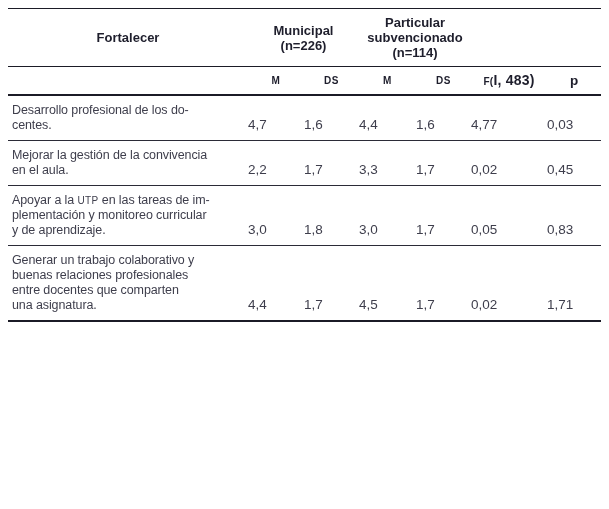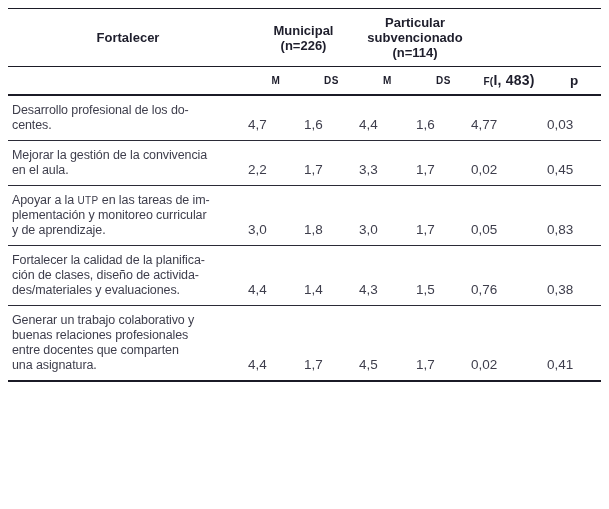--- a/index.html
+++ b/index.html
@@ -129,37 +129,26 @@
 plementación y monitoreo curricular
 y de aprendizaje.</span></td>
         <td class="val">3,0</td>
         <td class="val">1,8</td>
         <td class="val">3,0</td>
         <td class="val">1,7</td>
         <td class="val">0,05</td>
         <td class="val">0,83</td>
       </tr>
       <tr>
-        <td class="obj"><span>Fortalecer la calidad de la planifica-
-ción de clases, diseño de activida-
-des/materiales y evaluaciones.</span></td>
-        <td class="val">4,4</td>
-        <td class="val">1,4</td>
-        <td class="val">4,3</td>
-        <td class="val">1,5</td>
-        <td class="val">0,76</td>
-        <td class="val">0,38</td>
-      </tr>
-      <tr>
         <td class="obj"><span>Generar un trabajo colaborativo y
 buenas relaciones profesionales
 entre docentes que comparten
 una asignatura.</span></td>
         <td class="val">4,4</td>
         <td class="val">1,7</td>
         <td class="val">4,5</td>
         <td class="val">1,7</td>
         <td class="val">0,02</td>
-        <td class="val">0,41</td>
+        <td class="val">1,71</td>
       </tr>
     </tbody>
   </table>
 </div>
 
 </body></html>

